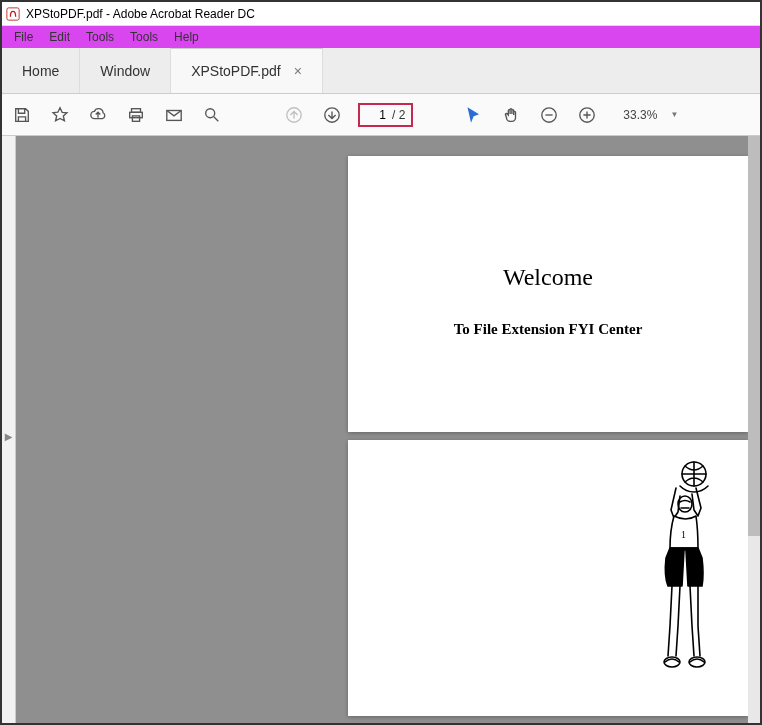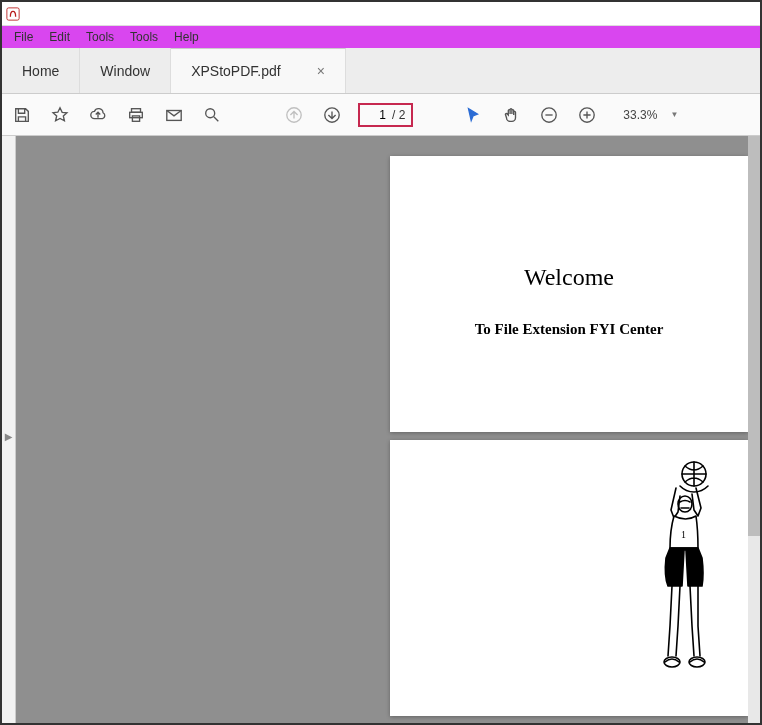--- a/index.html
+++ b/index.html
@@ -7,56 +7,57 @@
     
     .titlebar { height: 24px; display: flex; align-items: center; padding: 0 4px; background: #fff; border-bottom: 1px solid #ddd; }
     .titlebar-icon { width: 14px; height: 14px; margin-right: 6px; }
     .titlebar-text { font-size: 12px; color: #000; }
     
     .menubar { height: 22px; display: flex; align-items: center; padding: 0 4px; background: #d946ef; }
     .menubar-item { padding: 2px 8px; color: #333; cursor: pointer; font-size: 12px; }
     
     .tabbar { height: 46px; display: flex; align-items: stretch; background: #ededed; border-bottom: 1px solid #ccc; }
     .tabbar-tab { padding: 0 20px; display: flex; align-items: center; font-size: 14px; color: #333; cursor: pointer; border-right: 1px solid #ddd; }
-    .tabbar-tab.doc { background: #f8f8f8; border-top: 1px solid #ccc; gap: 36px; }
+    .tabbar-tab.doc { background: #f8f8f8; border-top: 1px solid #ccc; gap: 13px; }
     .tab-close { color: #777; font-size: 14px; cursor: pointer; }
     
     .toolbar { height: 42px; display: flex; align-items: center; padding: 0 8px; background: #fafafa; border-bottom: 1px solid #ccc; gap: 14px; }
     .toolbar-icon { width: 24px; height: 24px; display: flex; align-items: center; justify-content: center; cursor: pointer; color: #555; }
     .toolbar-icon svg { width: 18px; height: 18px; stroke: #555; fill: none; stroke-width: 1.5; }
     .toolbar-sep { width: 30px; }
     .page-box { display: flex; align-items: center; border: 2px solid #c6284f; padding: 3px 6px; gap: 6px; font-size: 12px; }
     .page-input { width: 20px; border: none; text-align: right; outline: none; background: transparent; font-size: 12px; }
     .page-total { color: #333; }
     .zoom-box { display: flex; align-items: center; gap: 13px; font-size: 12px; color: #444; margin-left: 10px; cursor: pointer; }
     .zoom-caret { font-size: 8px; color: #777; }
     
     .content { height: 601px; display: flex; position: relative; }
     .side-handle { width: 14px; background: #f2f2f2; border-right: 1px solid #ccc; display: flex; align-items: center; justify-content: center; cursor: pointer; }
     .side-handle-tri { color: #888; font-size: 10px; }
     .viewer { flex: 1; background: #8f8f8f; overflow: hidden; position: relative; display: flex; flex-direction: column; align-items: flex-end; padding: 20px 12px 0 12px; gap: 8px; }
     
-    .page { width: 358px; height: 276px; background: #fff; box-shadow: 0 1px 4px rgba(0,0,0,0.3); position: relative; }
+    .page { width: 400px; height: 276px; background: #fff; box-shadow: 0 1px 4px rgba(0,0,0,0.3); position: relative; }
     .page1-title { font-family: "Times New Roman", serif; font-size: 24px; text-align: center; margin-top: 108px; color: #000; }
     .page1-sub { font-family: "Times New Roman", serif; font-size: 15px; text-align: center; margin-top: 30px; color: #000; font-weight: bold;}
     .page2 { display: flex; justify-content: flex-end; align-items: flex-start; padding: 18px 22px 0 0; }
     .player-svg { width: 90px; height: 230px; }
     .scrollbar { position: absolute; right: 0; top: 0; bottom: 0; width: 12px; background: #e8e8e8; }
     .scrollthumb { background: #bdbdbd; width: 100%; height: 400px; margin-top: 0; }
   </style>
 </head>
 <body>
 
 <div class="titlebar">
   <span class="titlebar-icon">
     <svg viewBox="0 0 16 16">
         <rect x="1" y="1" width="14" height="14" rx="2" fill="#fff" stroke="#b91c1c" stroke-width="1"></rect>
         <path d="M5 11 Q5 5 8 5 Q11 5 11 11" stroke="#b91c1c" stroke-width="1.5" fill="none"></path>
       </svg>
   </span>
+  <span class="titlebar-text">XPStoPDF.pdf - Adobe Acrobat Reader DC</span>
 </div>
 
 <div class="menubar">
   <span class="menubar-item">File</span>
   <span class="menubar-item">Edit</span>
   <span class="menubar-item">Tools</span>
   <span class="menubar-item">Tools</span>
   <span class="menubar-item">Help</span>
 </div>
 

